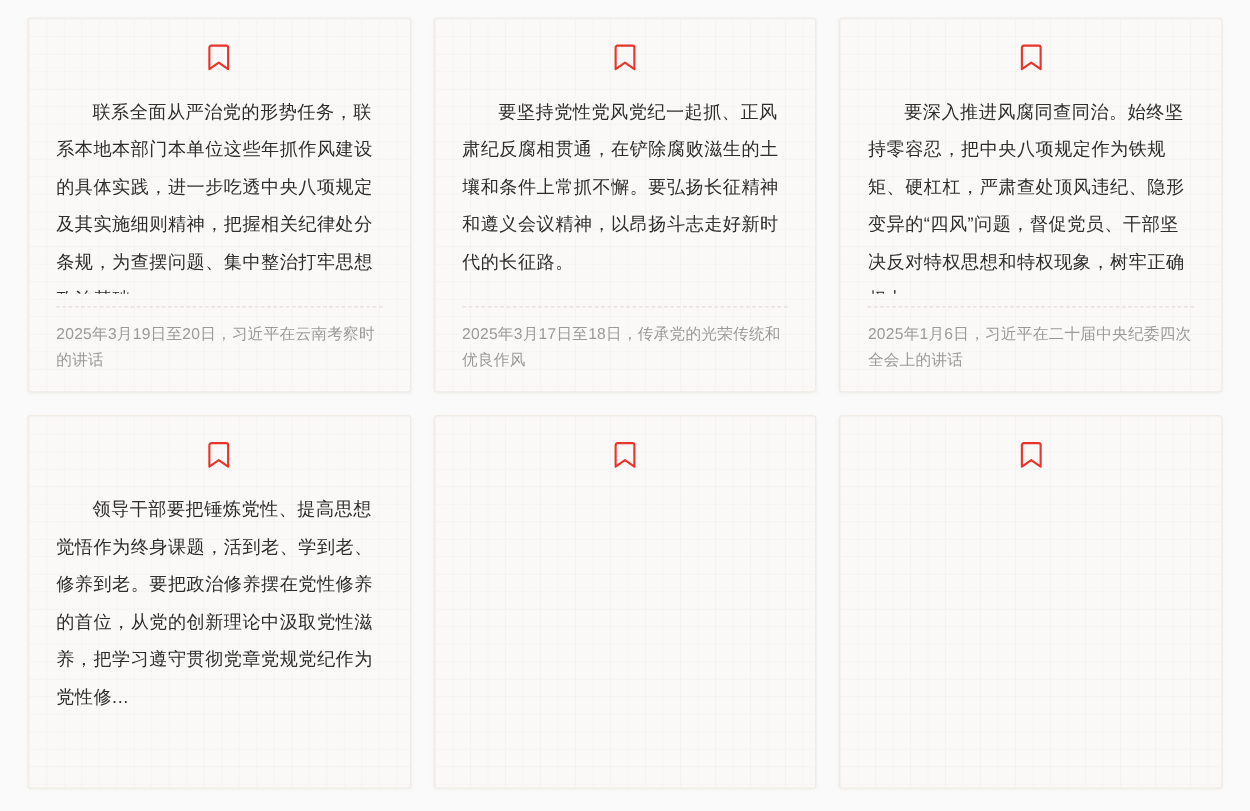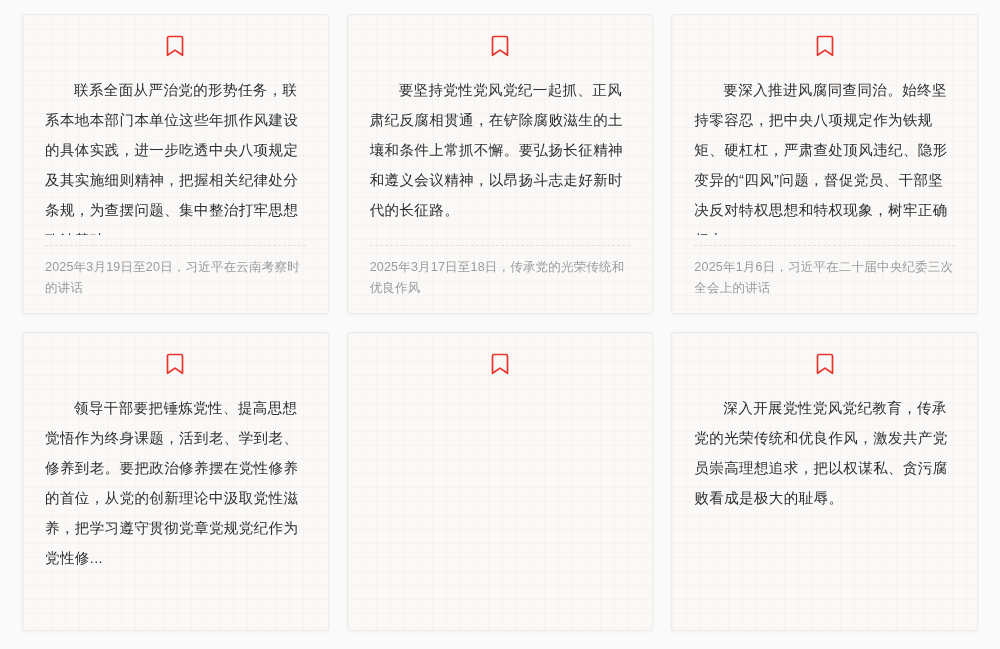--- a/index.html
+++ b/index.html
@@ -98,21 +98,21 @@
 
   <div class="quote-card">
     <div class="bookmark-row">
       <span class="bookmark-icon">
         <svg width="18" height="22" viewBox="0 0 18 22" aria-hidden="true">
           <path d="M3 1.5 H15 A1.5 1.5 0 0 1 16.5 3 V20.3 L9 15.1 L1.5 20.3 V3 A1.5 1.5 0 0 1 3 1.5 Z" fill="none" stroke="#e8342a" stroke-width="1.7" stroke-linejoin="round"></path>
         </svg>
       </span>
     </div>
     <div class="quote-body">要深入推进风腐同查同治。始终坚持零容忍，把中央八项规定作为铁规矩、硬杠杠，严肃查处顶风违纪、隐形变异的“四风”问题，督促党员、干部坚决反对特权思想和特权现象，树牢正确权力...</div>
-    <div class="quote-footer">2025年1月6日，习近平在二十届中央纪委三次全会上的讲话</div>
+    <div class="quote-footer">2025年1月6日，习近平在二十届中央纪委四次全会上的讲话</div>
   </div>
 
   <div class="quote-card">
     <div class="bookmark-row">
       <span class="bookmark-icon">
         <svg width="18" height="22" viewBox="0 0 18 22" aria-hidden="true">
           <path d="M3 1.5 H15 A1.5 1.5 0 0 1 16.5 3 V20.3 L9 15.1 L1.5 20.3 V3 A1.5 1.5 0 0 1 3 1.5 Z" fill="none" stroke="#e8342a" stroke-width="1.7" stroke-linejoin="round"></path>
         </svg>
       </span>
     </div>
@@ -130,16 +130,15 @@
   </div>
 
   <div class="quote-card">
     <div class="bookmark-row">
       <span class="bookmark-icon">
         <svg width="18" height="22" viewBox="0 0 18 22" aria-hidden="true">
           <path d="M3 1.5 H15 A1.5 1.5 0 0 1 16.5 3 V20.3 L9 15.1 L1.5 20.3 V3 A1.5 1.5 0 0 1 3 1.5 Z" fill="none" stroke="#e8342a" stroke-width="1.7" stroke-linejoin="round"></path>
         </svg>
       </span>
     </div>
-    <div class="quote-body">深入开展党性党风党纪教育，传承党的光荣传统和优良作风，激发共产党员崇高理想追求，把以权谋私、贪污腐败看成是极大的耻辱。</div>
   </div>
 
 </div>
 
 </body></html>

